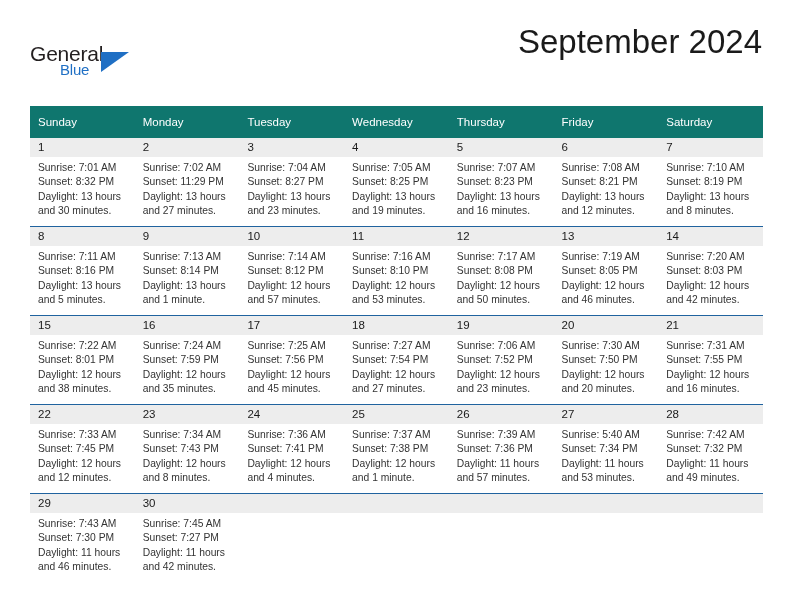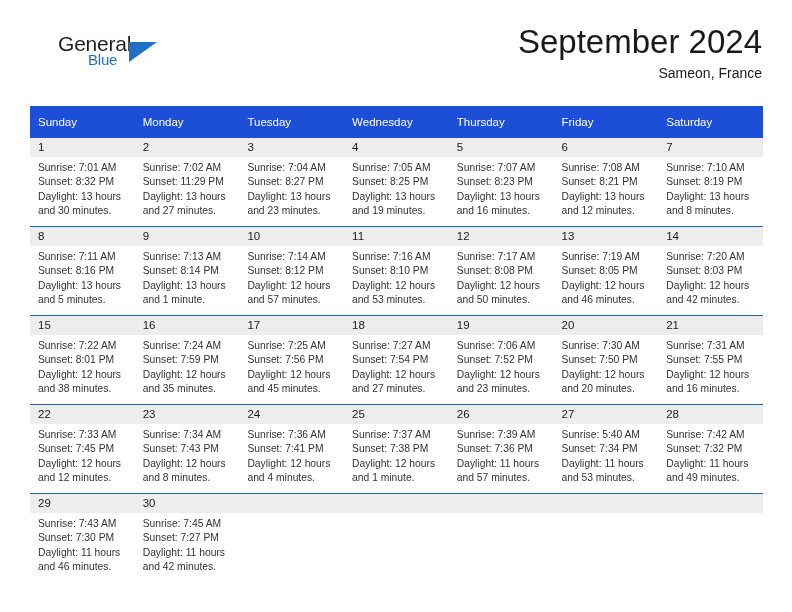--- a/index.html
+++ b/index.html
@@ -25,24 +25,23 @@
   .header {
     position: absolute;
     left: 30px;
     top: 26px;
     right: 30px;
     height: 74px;
   }
   .brand {
     position: absolute;
     left: 0;
-    top: 6px;
+    top: 16px;
     width: 120px;
     height: 56px;
-    margin-left: 28px;
   }
   .brand-general {
     position: absolute;
     left: 0;
     top: 0;
     font-size: 21px;
     letter-spacing: -0.2px;
     color: #231f20;
     font-family: "Liberation Sans", sans-serif;
   }
@@ -94,21 +93,21 @@
     width: 733px;
   }
   table.cal-table {
     border-collapse: collapse;
     table-layout: fixed;
     width: 733px;
   }
   table.cal-table col { width: 104.71px; }
 
   thead th {
-    background: #1d4ed8;
+    background: #0f766e;
     color: #ffffff;
     font-size: 11.5px;
     font-weight: normal;
     text-align: left;
     padding: 6px 0 6px 8px;
     height: 20px;
     border: none;
   }
 
   td.day-cell {
@@ -154,21 +153,20 @@
   <div class="header">
 
     <div class="brand">
       <span class="brand-general">General</span>
       <span class="brand-triangle"></span>
       <span class="brand-blue">Blue</span>
     </div>
 
     <div class="title-block">
       <div class="cal-title">September 2024</div>
-      <div class="cal-subtitle">Sameon, France</div>
     </div>
 
   </div>
 
   <div class="calendar">
     <table class="cal-table">
       <colgroup>
         <col>
           <col>
           <col>

